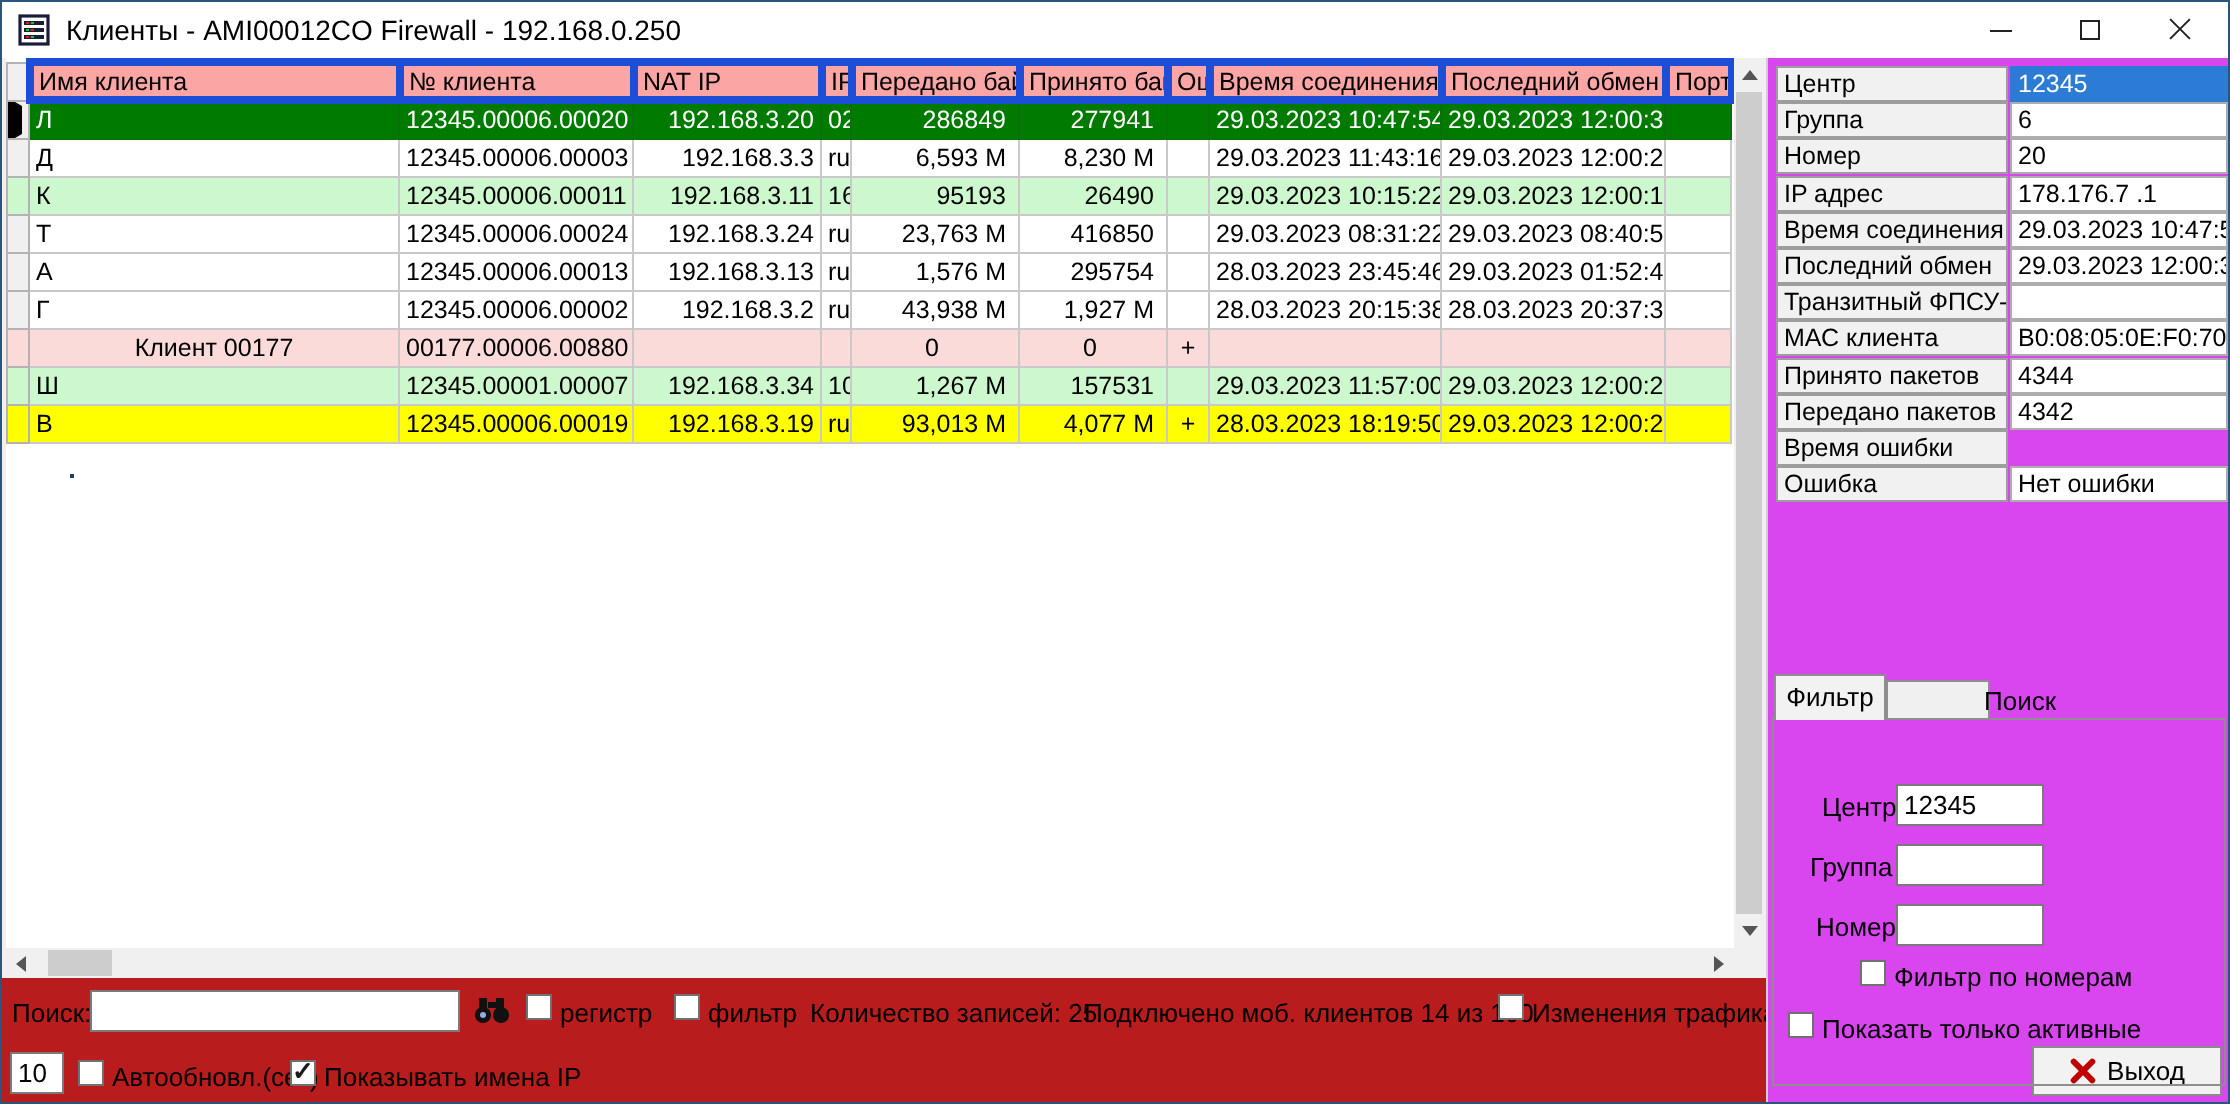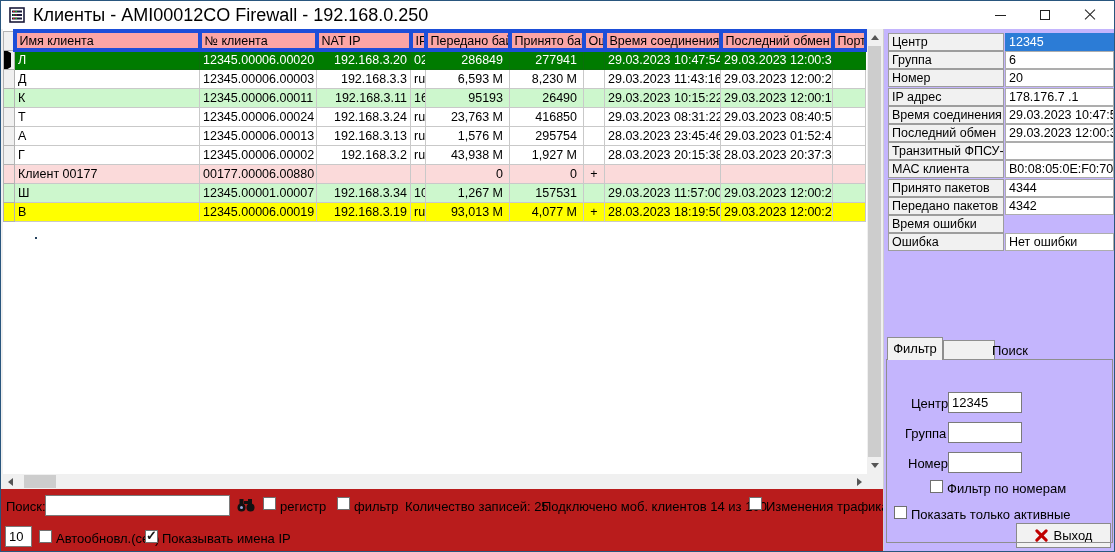--- a/index.html
+++ b/index.html
@@ -5,40 +5,40 @@
   * { box-sizing: border-box; margin: 0; padding: 0; }
   html,body { width:1115px; height:552px; }
   body { font-family:"Liberation Sans", sans-serif; font-size:13px; color:#000; }
 
   .window { position:relative; width:1115px; height:552px; background:#F0F0F0;
             border:1px solid #29567E; overflow:hidden; }
 
   
   .titlebar { position:absolute; left:0; top:0; width:100%; height:28px; background:#FFFFFF; }
   .app-icon { position:absolute; left:8px; top:6px; width:16px; height:16px; }
-  .title-text { position:absolute; left:32px; top:0; height:28px; line-height:28px; font-size:18px; }
+  .title-text { position:absolute; left:32px; top:0; height:28px; line-height:28px; font-size:14px; }
   .winbtn { position:absolute; top:0; width:36px; height:28px; display:flex; align-items:center; justify-content:center; cursor:default; }
   .winbtn.min { left:981px; } .winbtn.max { left:1026px; } .winbtn.cls { left:1071px; }
   .glyph-min { width:11px; height:0; border-top:1px solid #222; display:block; }
   .glyph-max { width:10px; height:10px; border:1px solid #222; display:block; }
   .glyph-cls { position:relative; width:12px; height:12px; display:block; }
   .glyph-cls::before,.glyph-cls::after { content:""; position:absolute; left:-1px; top:5px; width:14px; height:1px; background:#222; }
   .glyph-cls::before { transform:rotate(45deg); } .glyph-cls::after { transform:rotate(-45deg); }
 
   
   .table-wrap { position:absolute; left:2px; top:28px; width:864px; height:445px; background:#fff; overflow:hidden; }
   table { border-collapse:collapse; table-layout:fixed; width:862px; font-size:12.5px; }
   th { height:19px; background:#fca5a5; border:4px solid #1d4ed8; font-weight:normal;
        text-align:left; padding:0 3px; white-space:nowrap; overflow:hidden; }
   td { height:19px; border:1px solid #C9C9C9; padding:0 3px; white-space:nowrap; overflow:hidden; }
   td.gutter, th.gutter { background:#F0F0F0; border:1px solid #B3B3B3; padding:0; }
   tr.sel td { background:#007B00; color:#fff; border-color:#0A700A; }
   tr.sel td.gutter { background:#F0F0F0; color:#000; border-color:#B3B3B3; }
   tr.green td { background:#CDF7CD; }
-  tr.pink td { background:#FBDADA; }
+  tr.pink td { background:#FBDADA;text-align:center; }
   tr.yellow td { background:#FFFF00; }
   .r { text-align:right; } .c { text-align:center; }
   .num-pad { padding-right:10px; }
   .byte-pad { padding-right:6px; }
   .row-marker { width:0; height:0; border-left:7px solid #000; border-top:4px solid transparent;
                 border-bottom:4px solid transparent; margin:0 auto; }
 
   
   .vscroll { position:absolute; left:866px; top:28px; width:15px; height:445px; background:#F0F0F0; }
   .vscroll .btn-up { position:absolute; left:0; top:0; width:15px; height:17px; background:#F0F0F0;
@@ -60,21 +60,21 @@
 
   
   .statusbar { position:absolute; left:0; top:488px; width:882px; height:64px; background:#b91c1c; }
   .lbl { position:absolute; white-space:nowrap; }
   .tinput { position:absolute; background:#fff; border:1px solid #7A7A7A; font-family:"Liberation Sans",sans-serif;
             font-size:13px; padding:0 3px; }
   .cb { position:absolute; width:13px; height:13px; background:#fff; border:1px solid #707070; }
   .cb.checked::after { content:"✓"; position:absolute; left:0px; top:-3px; font-size:13px; font-weight:bold; color:#1a1a1a; }
 
   
-  .rpanel { position:absolute; left:882px; top:28px; width:231px; height:524px; background:#c4b5fd;
+  .rpanel { position:absolute; left:882px; top:28px; width:231px; height:524px; background:#d946ef;
             border-left:1px solid #CFCFCF; }
   .pgrid { position:absolute; left:4px; top:4px; width:226px; }
   .pgrid-row { display:flex; height:18px; margin-bottom:0.2px; }
   .pgrid-label { width:116px; background:#F1F1F1; border:1px solid #9D9D9D; font-size:12.5px;
                  padding:0 3px; line-height:16px; white-space:nowrap; overflow:hidden; margin-right:1px; }
   .pgrid-value { flex:1; background:#fff; border:1px solid #ADADAD; font-size:12.5px; padding:0 3px;
                  line-height:16px; white-space:nowrap; overflow:hidden; }
   .pgrid-value.selected { background:#2C7CD6; border-color:#2C7CD6; color:#fff; }
 
   .tab { position:absolute; background:#F0F0F0; border:1px solid #8E8E8E; border-bottom:none;

